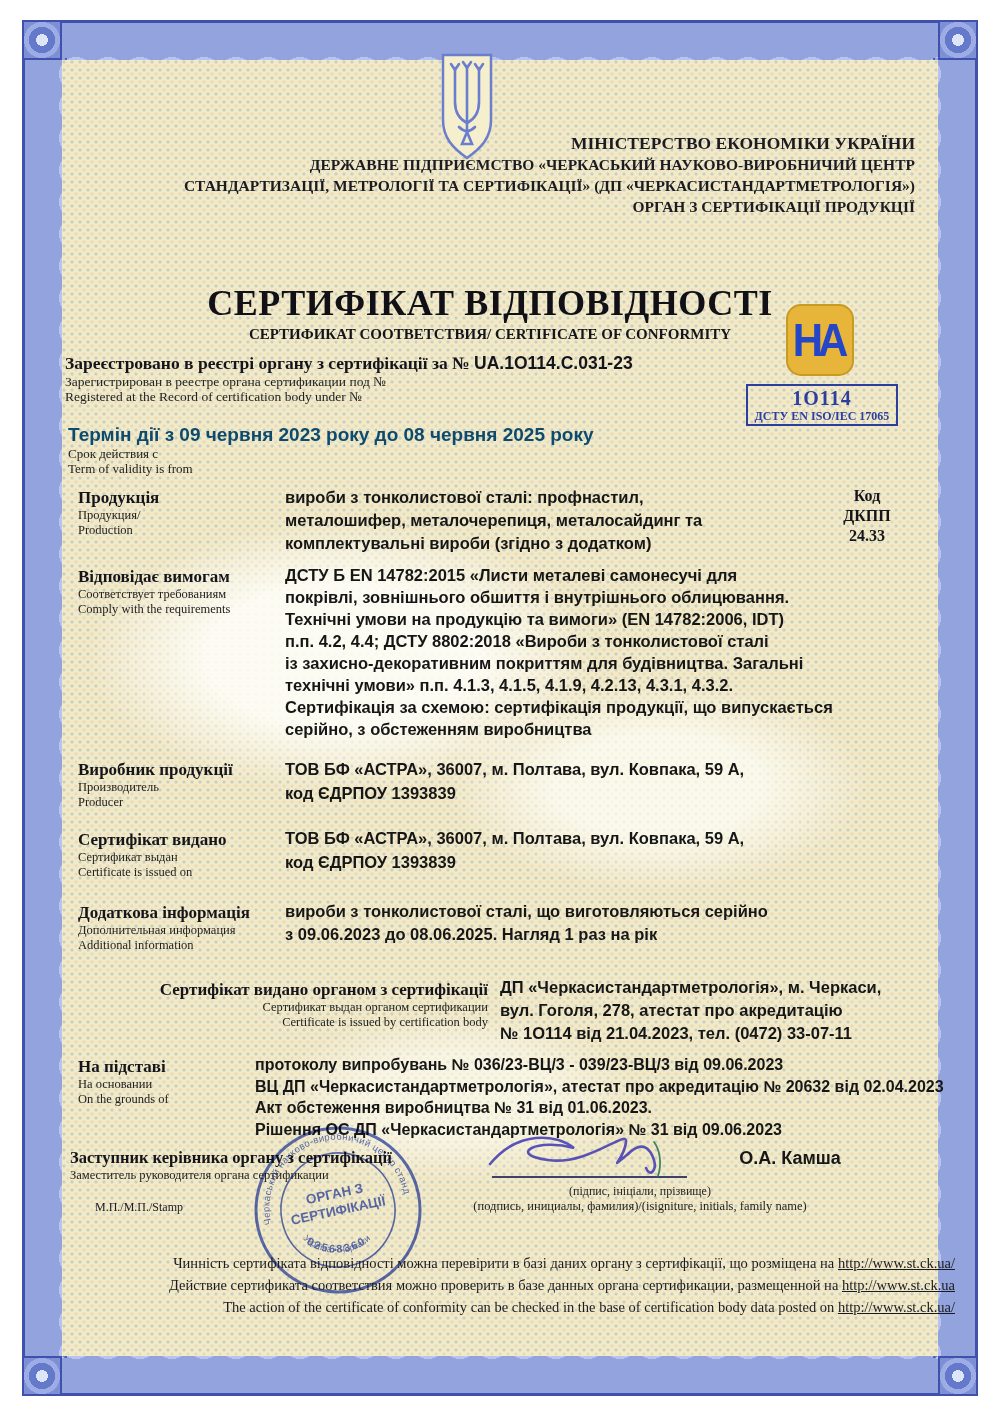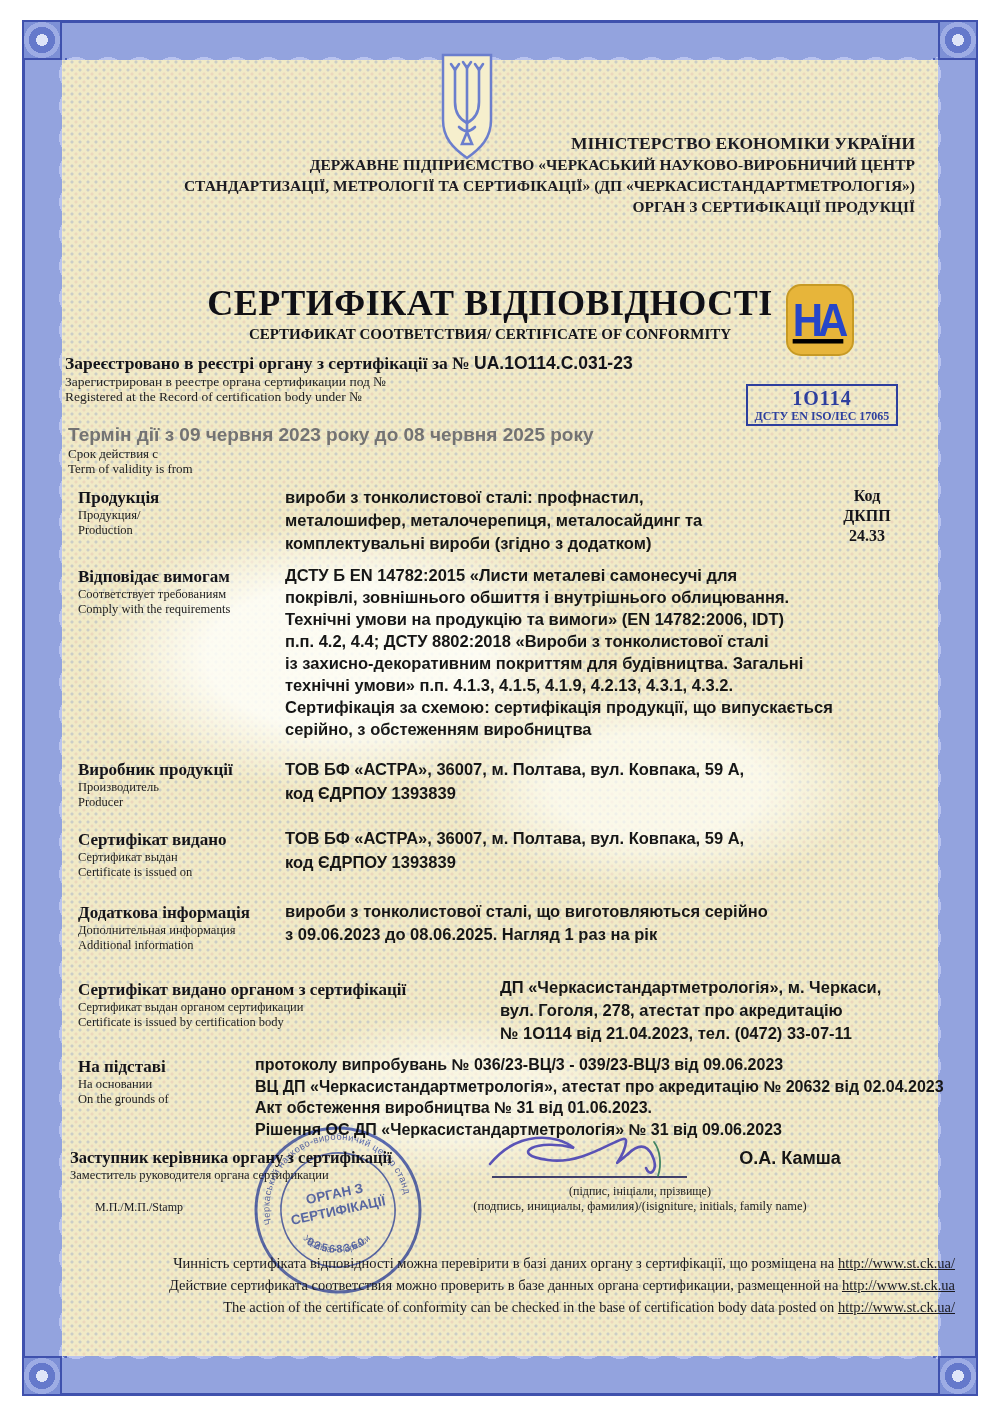--- a/index.html
+++ b/index.html
@@ -101,38 +101,38 @@
   <div class="abs ctr" style="left:75px;top:132px;width:840px;">
     <div class="hdrline" style="font-size:17.5px;line-height:22px;">МІНІСТЕРСТВО ЕКОНОМІКИ УКРАЇНИ</div>
     <div class="hdrline" style="font-size:15.5px;line-height:21px;">ДЕРЖАВНЕ ПІДПРИЄМСТВО «ЧЕРКАСЬКИЙ НАУКОВО-ВИРОБНИЧИЙ ЦЕНТР</div>
     <div class="hdrline" style="font-size:15.5px;line-height:21px;">СТАНДАРТИЗАЦІЇ, МЕТРОЛОГІЇ ТА СЕРТИФІКАЦІЇ» (ДП «ЧЕРКАСИСТАНДАРТМЕТРОЛОГІЯ»)</div>
     <div class="hdrline" style="font-size:15.5px;line-height:21px;">ОРГАН З СЕРТИФІКАЦІЇ ПРОДУКЦІЇ</div>
   </div>
 
   <div class="abs ctr serif b" style="left:100px;top:282px;width:780px;font-size:36px;letter-spacing:0.5px;color:#101016;">СЕРТИФІКАТ ВІДПОВІДНОСТІ</div>
   <div class="abs ctr serif b" style="left:100px;top:326px;width:780px;font-size:15px;color:#14141a;">СЕРТИФИКАТ СООТВЕТСТВИЯ/ CERTIFICATE OF CONFORMITY</div>
 
-  <div class="abs naau" style="left:786px;top:284px;text-decoration:underline;">
+  <div class="abs naau" style="left:786px;top:304px;">
     <span>НА</span>
   </div>
   <div class="abs codebox" style="left:746px;top:384px;width:152px;height:42px;">
     <div class="l1">1О114</div>
     <div class="l2">ДСТУ EN ISO/IEC 17065</div>
   </div>
 
   <div class="abs" style="left:65px;top:352px;width:700px;">
     <div style="font-size:17.5px;line-height:22px;color:#14141a;">
       <span class="serif b">Зареєстровано в реєстрі органу з сертифікації за № </span><span class="sans b">UA.1О114.С.031-23</span>
     </div>
     <div class="lblsub" style="font-size:13.5px;">Зарегистрирован в реестре органа сертификации под №</div>
     <div class="lblsub" style="font-size:13.5px;">Registered at the Record of certification body under №</div>
   </div>
 
   <div class="abs" style="left:68px;top:424px;width:720px;">
-    <div class="sans b" style="font-size:19px;color:#737373;">Термін дії з 09 червня 2023 року  до  08 червня 2025 року</div>
+    <div class="sans b" style="font-size:19px;color:#0c4a6e;">Термін дії з 09 червня 2023 року  до  08 червня 2025 року</div>
     <div class="lblsub" style="font-size:13px;">Срок действия с</div>
     <div class="lblsub" style="font-size:13px;">Term of validity is from</div>
   </div>
 
   <div class="abs" style="left:78px;top:488px;width:200px;">
     <div class="lblmain">Продукція</div>
     <div class="lblsub">Продукция/</div>
     <div class="lblsub">Production</div>
   </div>
   <div class="abs val" style="left:285px;top:486px;width:520px;font-size:16.5px;line-height:23px;">вироби з тонколистової сталі: профнастил,
@@ -175,21 +175,21 @@
 код ЄДРПОУ 1393839</div>
 
   <div class="abs" style="left:78px;top:903px;width:230px;">
     <div class="lblmain">Додаткова інформація</div>
     <div class="lblsub">Дополнительная информация</div>
     <div class="lblsub">Additional information</div>
   </div>
   <div class="abs val" style="left:285px;top:900px;width:600px;font-size:16.5px;line-height:23px;">вироби з тонколистової сталі, що виготовляються серійно
 з 09.06.2023 до 08.06.2025. Нагляд 1 раз на рік</div>
 
-  <div class="abs" style="left:78px;top:980px;width:410px;">
+  <div class="abs" style="left:78px;top:980px;width:410px;text-align:right;">
     <div class="lblmain">Сертифікат видано органом з сертифікації</div>
     <div class="lblsub">Сертификат выдан органом сертификации</div>
     <div class="lblsub">Certificate is issued by certification body</div>
   </div>
   <div class="abs val" style="left:500px;top:976px;width:430px;font-size:16.5px;line-height:23px;">ДП «Черкасистандартметрологія», м. Черкаси,
 вул. Гоголя, 278, атестат про акредитацію
 № 1О114 від 21.04.2023, тел. (0472) 33-07-11</div>
 
   <div class="abs" style="left:78px;top:1057px;width:170px;">
     <div class="lblmain">На підставі</div>

